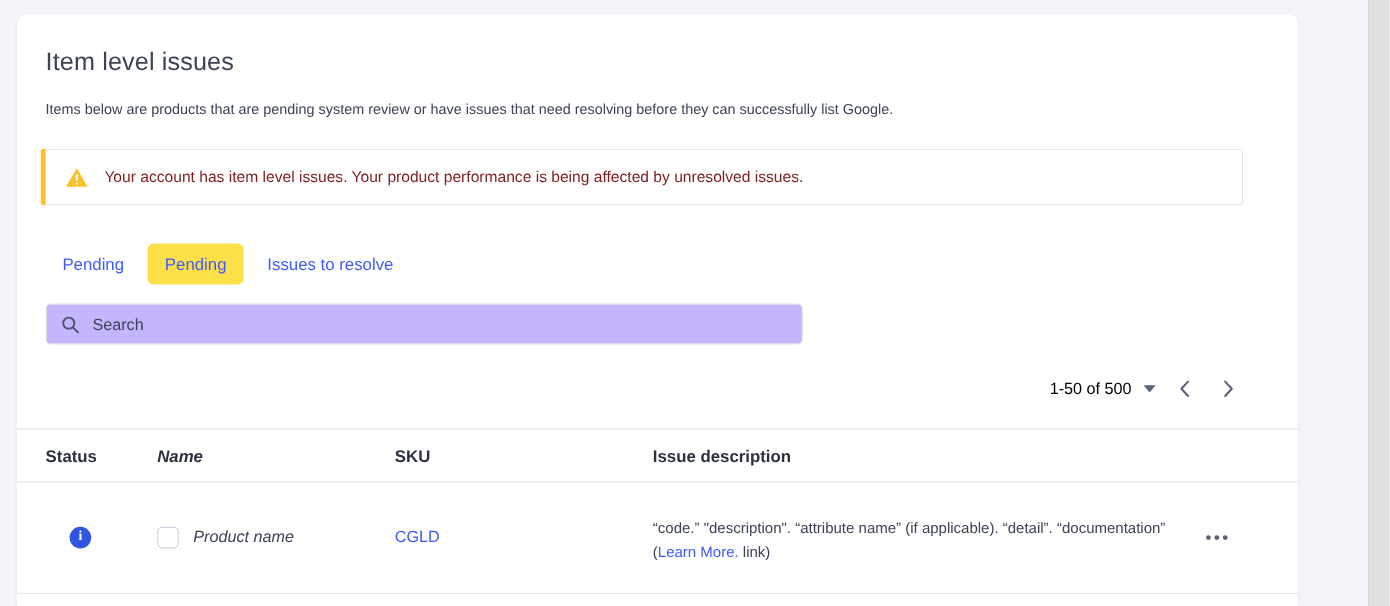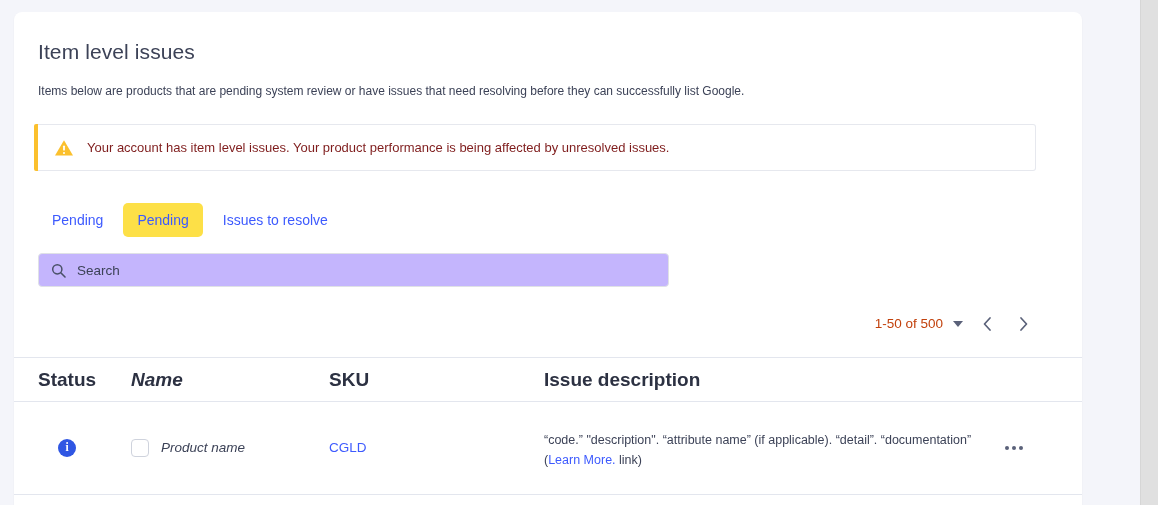--- a/index.html
+++ b/index.html
@@ -176,21 +176,21 @@
     margin-top: 24px;
     margin-right: 17px;
     display: flex;
     align-items: center;
     justify-content: flex-end;
     gap: 0px;
     height: 26px;
   }
   .page-range {
     font-size: 13.5px;
-    color: #c2410c;
+    color: #000000;
     line-height: 18px;
   }
   .page-dropdown-btn {
     background: transparent;
     border: none;
     cursor: pointer;
     padding: 4px 6px;
     margin-left: 4px;
     display: flex;
     align-items: center;
@@ -221,21 +221,21 @@
   }
   .thead {
     display: flex;
     align-items: center;
     height: 45px;
     border-top: 1px solid #e3e6ee;
     border-bottom: 1px solid #e3e6ee;
     padding-left: 24px;
   }
   .th {
-    font-size: 19px;
+    font-size: 14px;
     font-weight: bold;
     color: #2c3142;
     line-height: 18px;
   }
   .col-status { width: 93px; }
   .col-name   { width: 198px; font-style: italic; }
   .col-sku    { width: 215px; }
   .col-desc   { width: 440px; }
   .col-menu   { width: 60px; }
 

